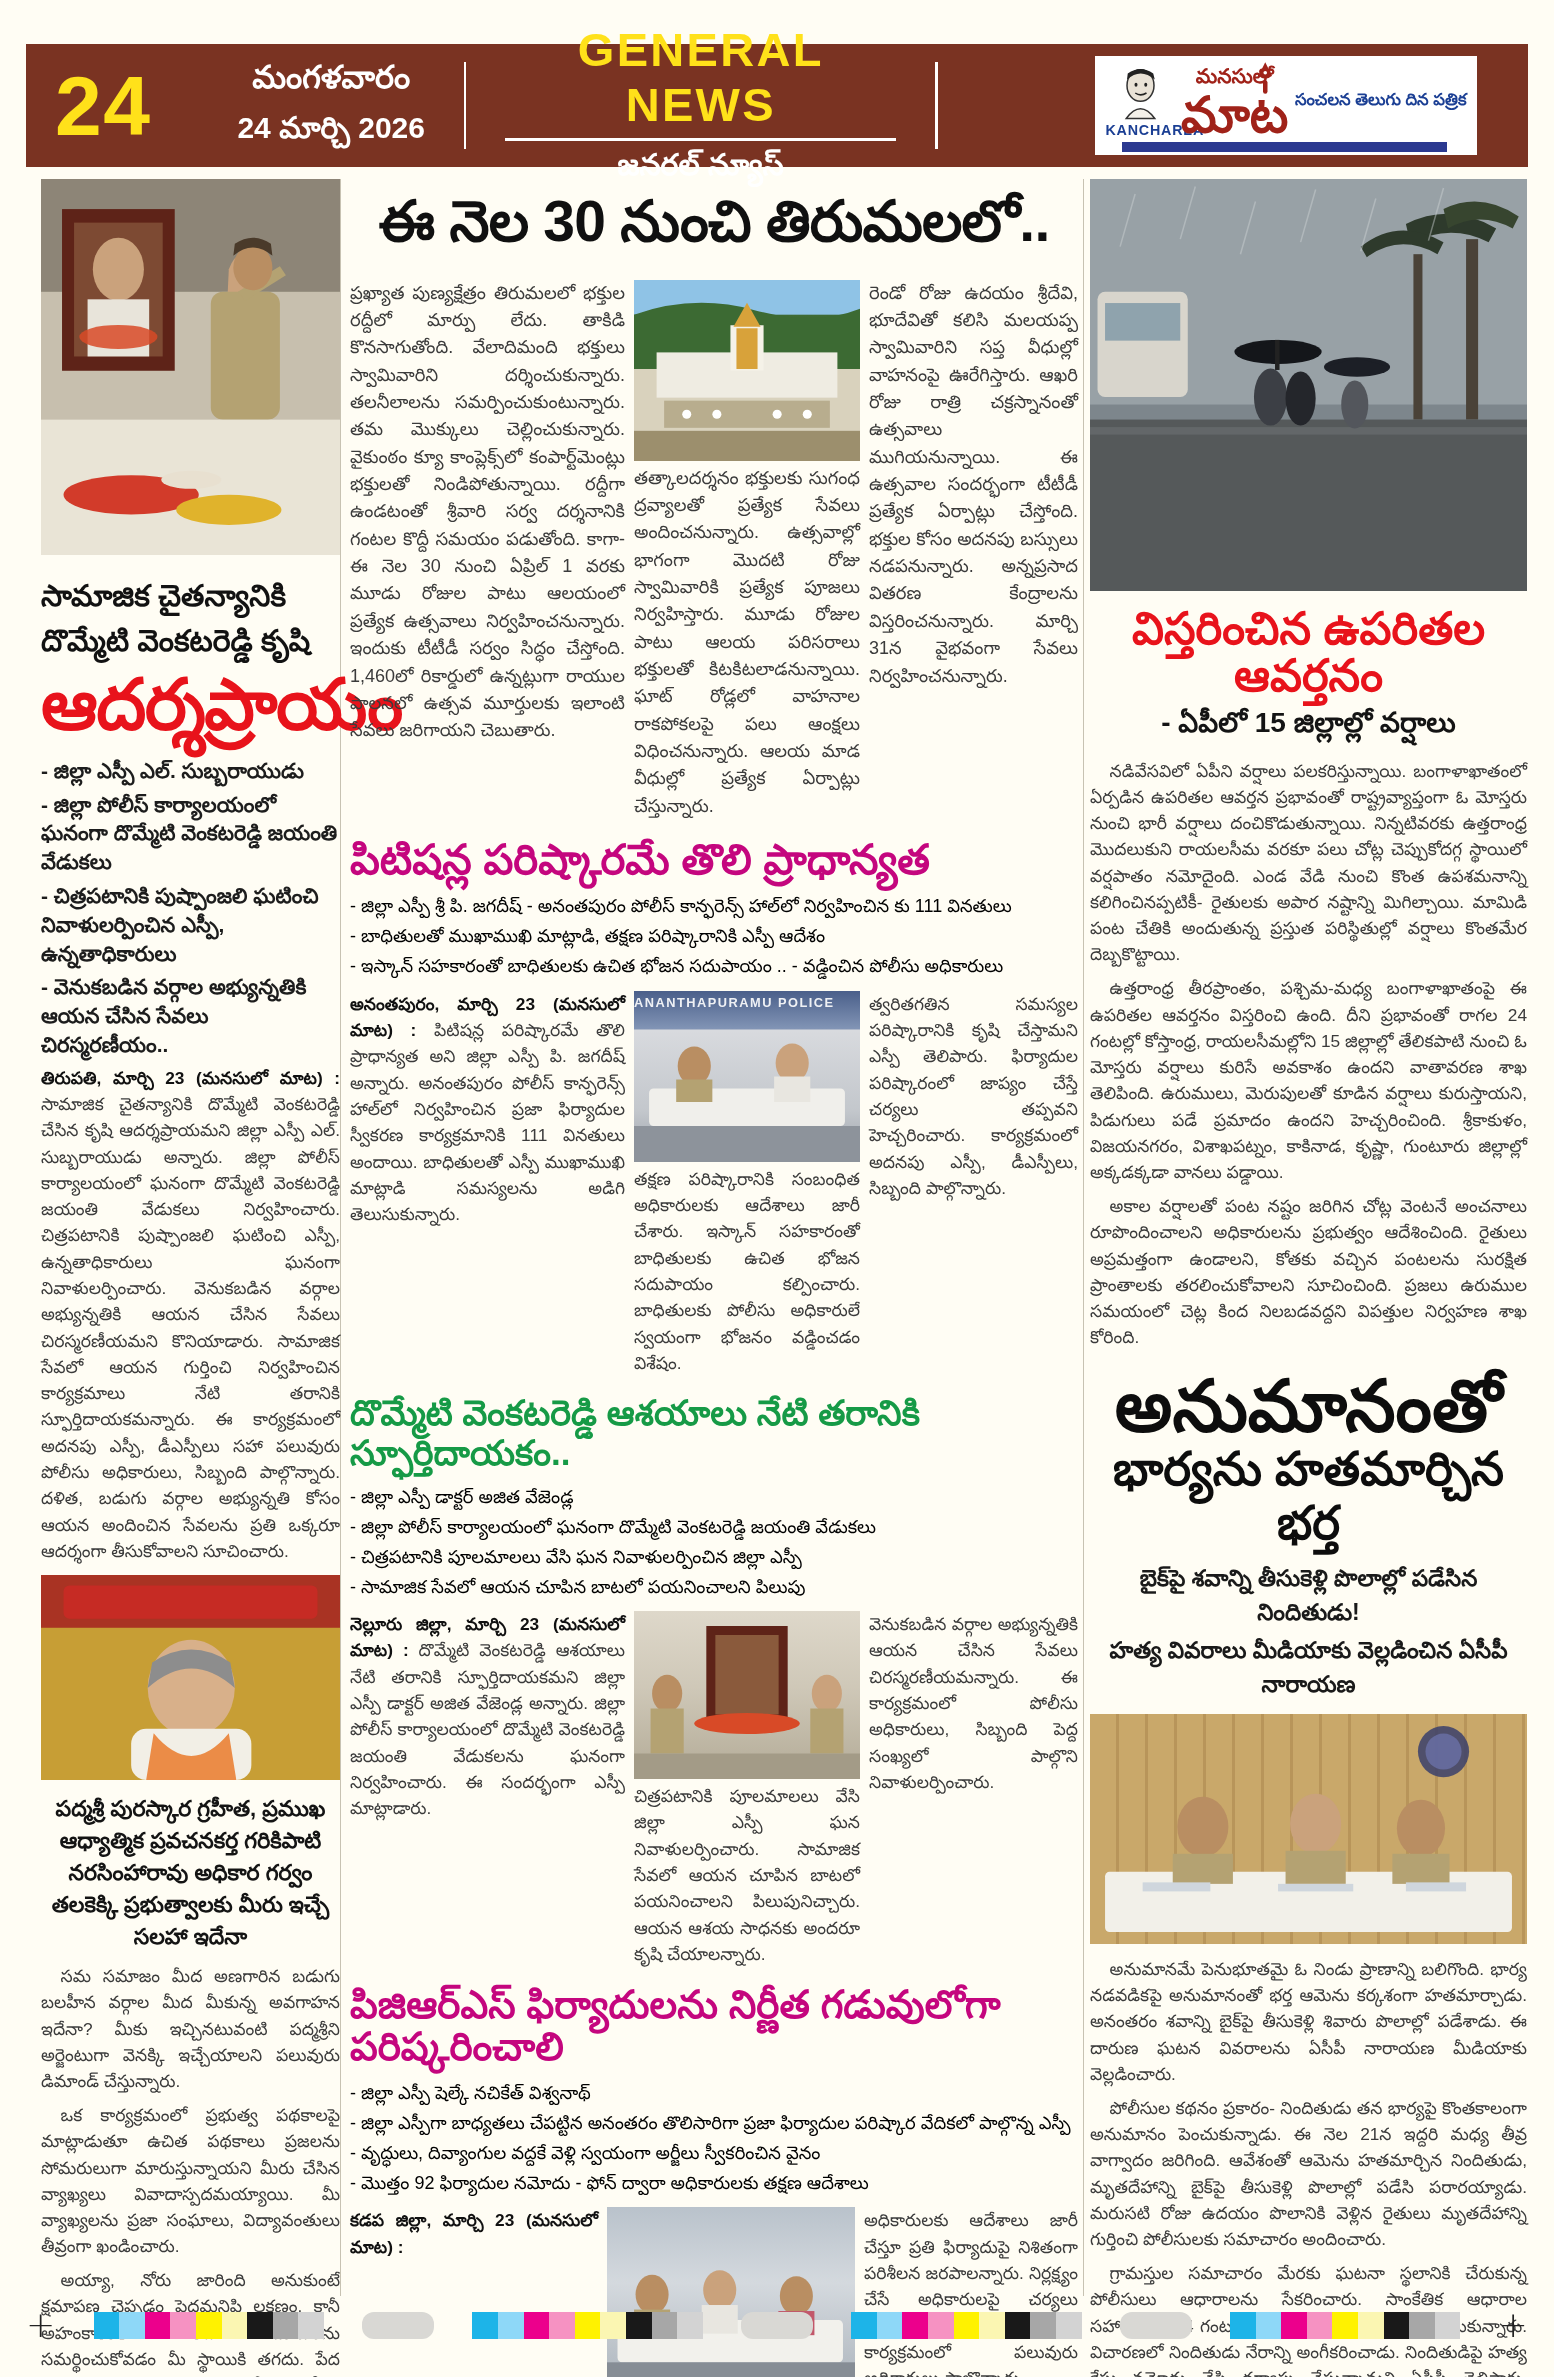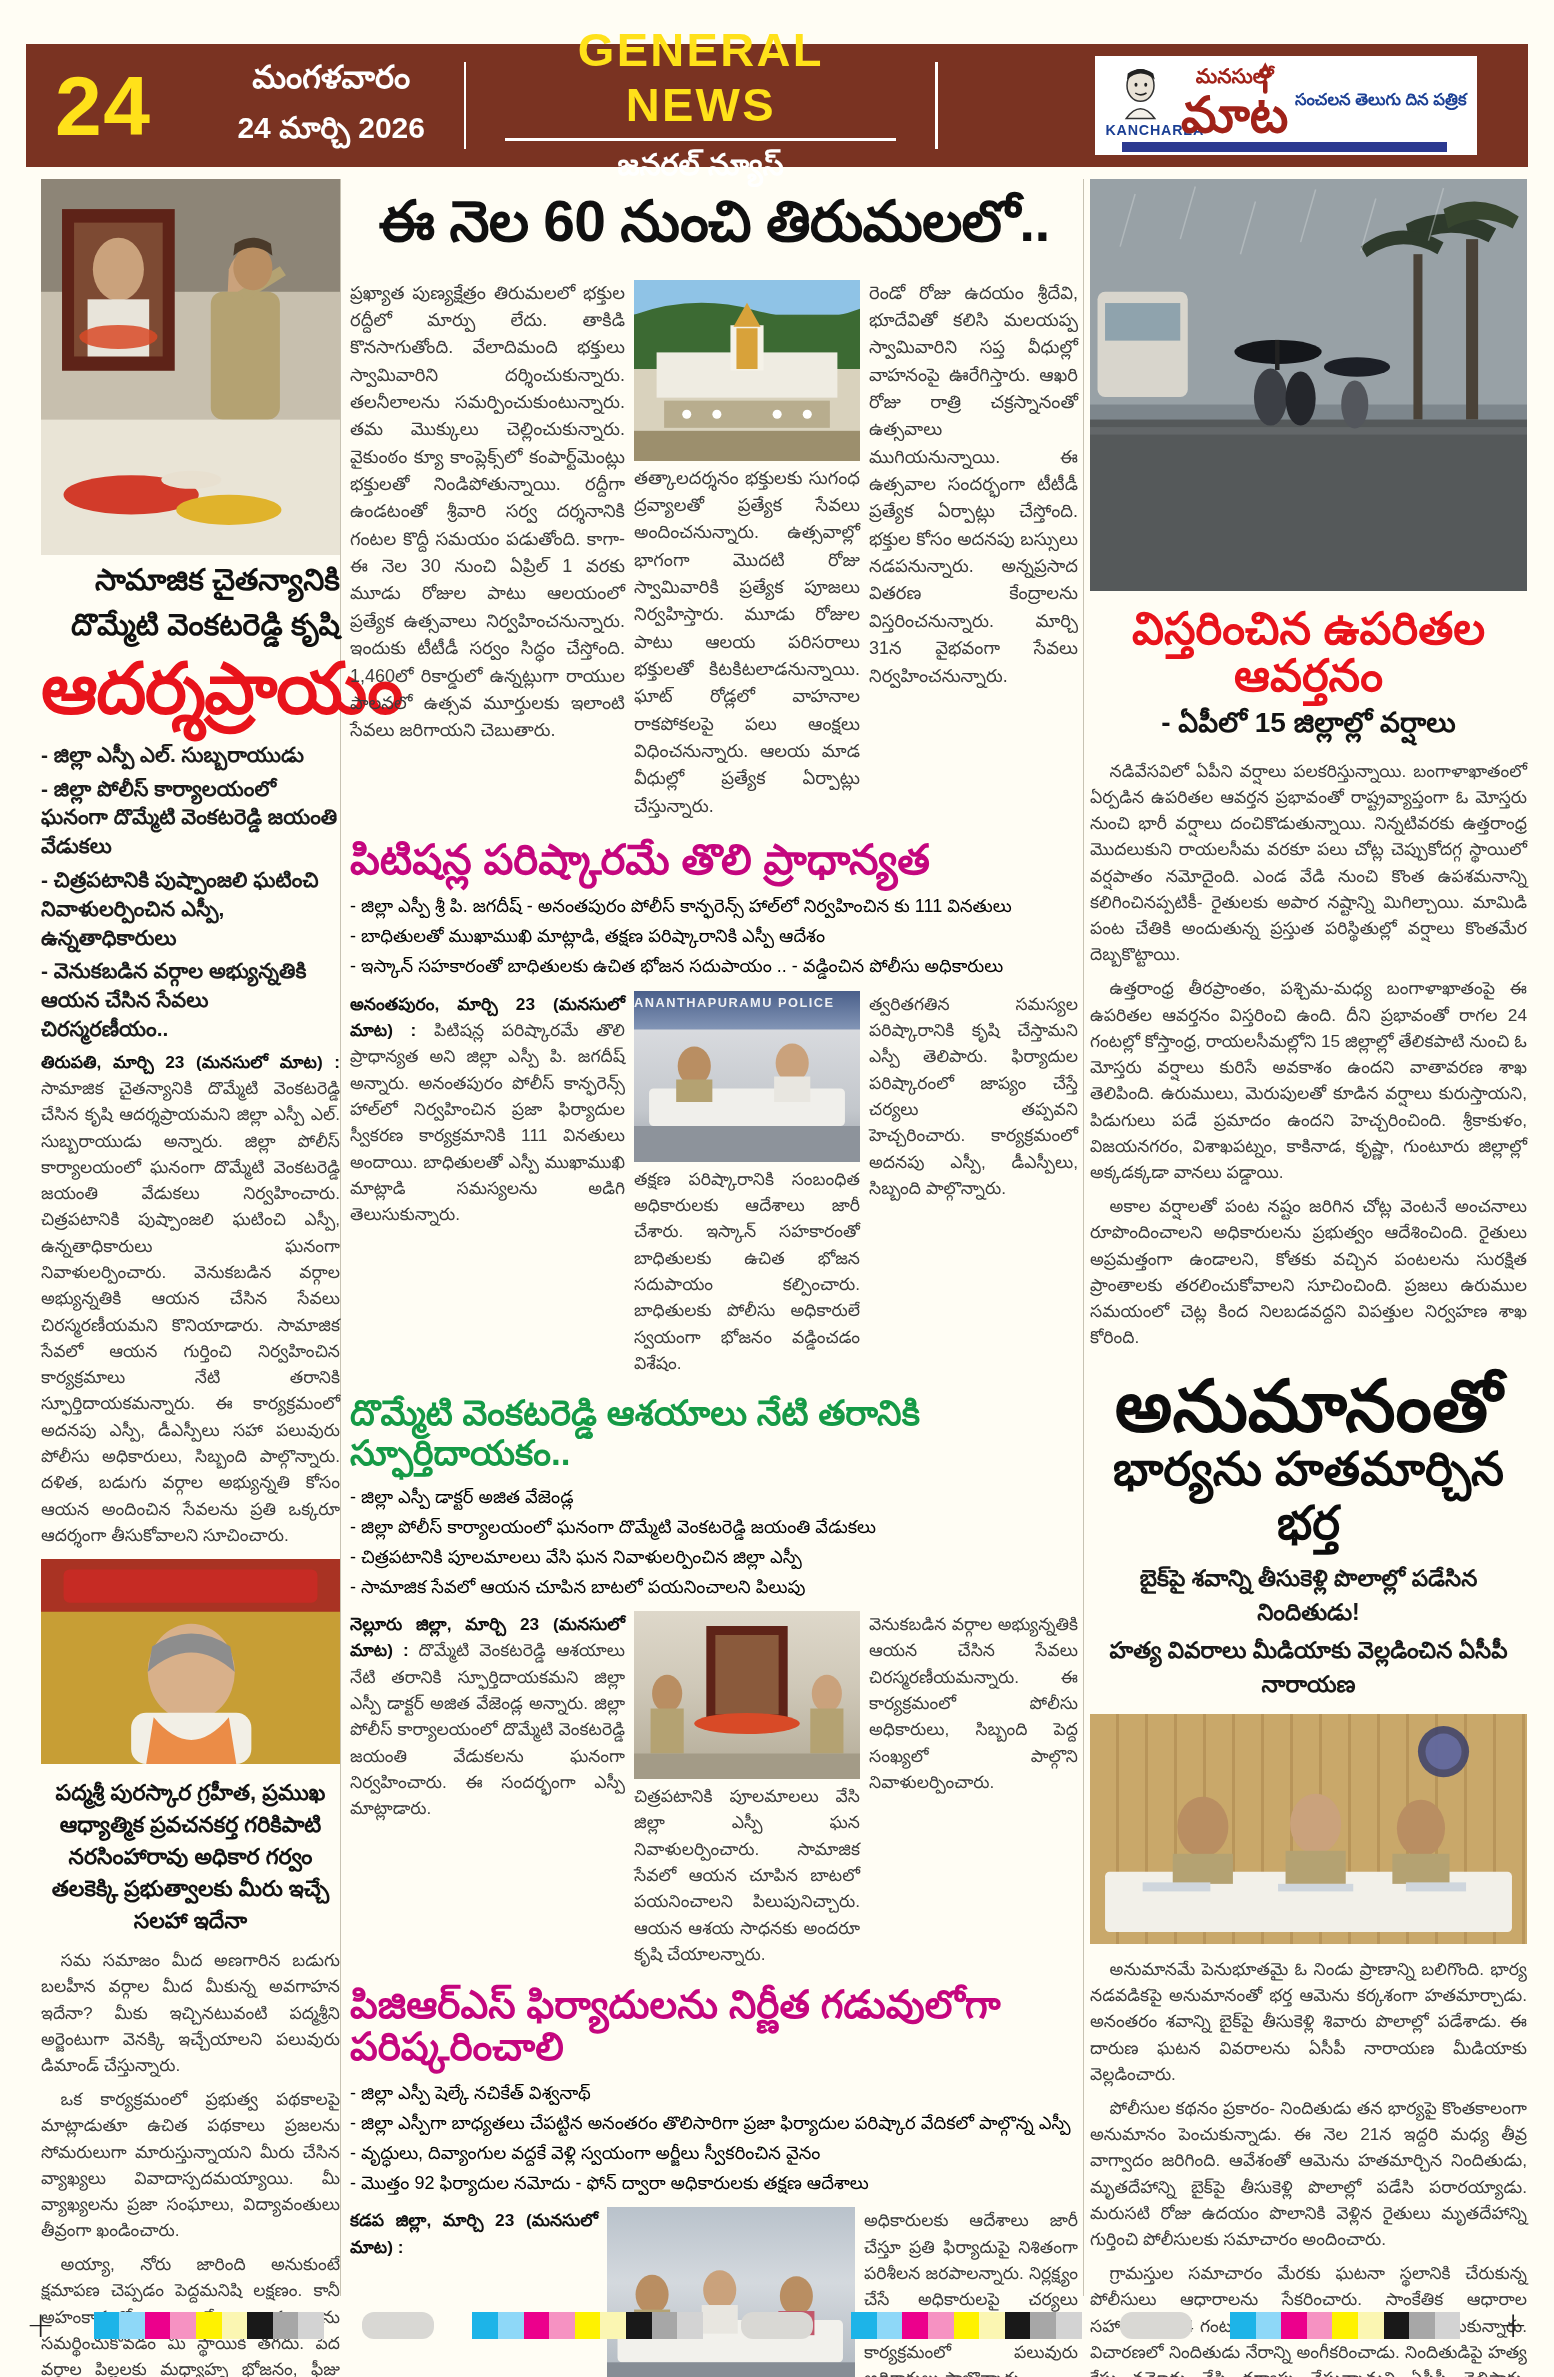--- a/index.html
+++ b/index.html
@@ -34,21 +34,21 @@
   
   .photo { position:relative; overflow:hidden; width:100%; }
   .bodytext { font-size:17.3px; line-height:1.52; color:#3b3b3b; text-align:justify; }
   .bodytext .para { margin-bottom:7.5px; text-indent:19.6px; }
   .dateline { font-weight:bold; color:#111; }
   .bullets .b-item { position:relative; font-weight:bold; color:#1d1d1d; }
 
   
   .col-left { position:absolute; left:41px; top:179px; width:299px; }
   .ph-tribute { height:376px; background:linear-gradient(180deg,#b9b4a8 0%,#cfc8b8 55%,#e3ded0 78%,#f0ece0 100%); }
-  .kicker { margin-top:2px; font-size:30px; font-weight:bold; color:#121212; text-align:right; line-height:1.5; }
+  .kicker { margin-top:18px; font-size:30px; font-weight:bold; color:#121212; text-align:left; line-height:1.5; }
   .hl-red-big { margin-top:4.5px; color:#e8131b; font-size:71px; font-weight:900; text-align:center; line-height:1.05; letter-spacing:-1.5px; }
   .col-left .bullets { margin-top:15px; font-size:21px; line-height:1.38; }
   .col-left .bullets .b-item { margin-bottom:4.5px; }
   .col-left .bodytext { }
   .ph-speaker { margin-top:10.5px; height:205px; background:linear-gradient(180deg,#caa43c 0%,#d9b75a 40%,#b98f2f 100%); }
   .quote-bold { margin-top:13.5px; font-size:22px; font-weight:bold; color:#141414; text-align:center; line-height:1.45; }
   .opinion-body { margin-top:10.5px; }
 
   
   .col-center { position:absolute; left:350px; top:188px; width:728px; }
@@ -195,21 +195,21 @@
 
     <div class="bodytext opinion-body">
         <div class="para">సమ సమాజం మీద అణగారిన బడుగు బలహీన వర్గాల మీద మీకున్న అవగాహన ఇదేనా? మీకు ఇచ్చినటువంటి పద్మశ్రీని అర్జెంటుగా వెనక్కి ఇచ్చేయాలని పలువురు డిమాండ్ చేస్తున్నారు.</div>
         <div class="para">ఒక కార్యక్రమంలో ప్రభుత్వ పథకాలపై మాట్లాడుతూ ఉచిత పథకాలు ప్రజలను సోమరులుగా మారుస్తున్నాయని మీరు చేసిన వ్యాఖ్యలు వివాదాస్పదమయ్యాయి. మీ వ్యాఖ్యలను ప్రజా సంఘాలు, విద్యావంతులు తీవ్రంగా ఖండించారు.</div>
         <div class="para">అయ్యా, నోరు జారింది అనుకుంటే క్షమాపణ చెప్పడం పెద్దమనిషి లక్షణం. కానీ అహంకారంతో అదే మాటలను సమర్థించుకోవడం మీ స్థాయికి తగదు. పేద వర్గాల పిల్లలకు మధ్యాహ్న భోజనం, ఫీజు రీయింబర్స్‌మెంట్ వంటి పథకాలు ఎందరికో చదువును అందించాయి.</div>
       </div>
   </div>
 
   <div class="col-center">
 
-    <div class="hl-main">ఈ నెల 60 నుంచి తిరుమలలో..</div>
+    <div class="hl-main">ఈ నెల 30 నుంచి తిరుమలలో..</div>
     <div class="art-cols">
       <div class="art-col c1 bodytext" style="font-size:18px">ప్రఖ్యాత పుణ్యక్షేత్రం తిరుమలలో భక్తుల రద్దీలో మార్పు లేదు. తాకిడి కొనసాగుతోంది. వేలాదిమంది భక్తులు స్వామివారిని దర్శించుకున్నారు. తలనీలాలను సమర్పించుకుంటున్నారు. తమ మొక్కులు చెల్లించుకున్నారు. వైకుంఠం క్యూ కాంప్లెక్స్‌లో కంపార్ట్‌మెంట్లు భక్తులతో నిండిపోతున్నాయి. రద్దీగా ఉండటంతో శ్రీవారి సర్వ దర్శనానికి గంటల కొద్దీ సమయం పడుతోంది. కాగా- ఈ నెల 30 నుంచి ఏప్రిల్ 1 వరకు మూడు రోజుల పాటు ఆలయంలో ప్రత్యేక ఉత్సవాలు నిర్వహించనున్నారు. ఇందుకు టీటీడీ సర్వం సిద్ధం చేస్తోంది. 1,460లో రికార్డులో ఉన్నట్లుగా రాయుల పాలనలో ఉత్సవ మూర్తులకు ఇలాంటి సేవలు జరిగాయని చెబుతారు.</div>
       <div class="art-mid">
         <div class="photo ph-temple">
           <svg width="100%" height="100%" viewBox="0 0 300 240" preserveAspectRatio="none">
             <rect width="300" height="46" fill="#8fc3e6"></rect>
             <path d="M0 46 Q80 18 160 40 T300 38 V118 H0 Z" fill="#3c6a33"></path>
             <rect x="0" y="118" width="300" height="122" fill="#d9d2bd"></rect>
             <rect x="30" y="96" width="240" height="60" fill="#efece2"></rect>
             <rect x="128" y="60" width="44" height="60" fill="#f5f2e8"></rect>

